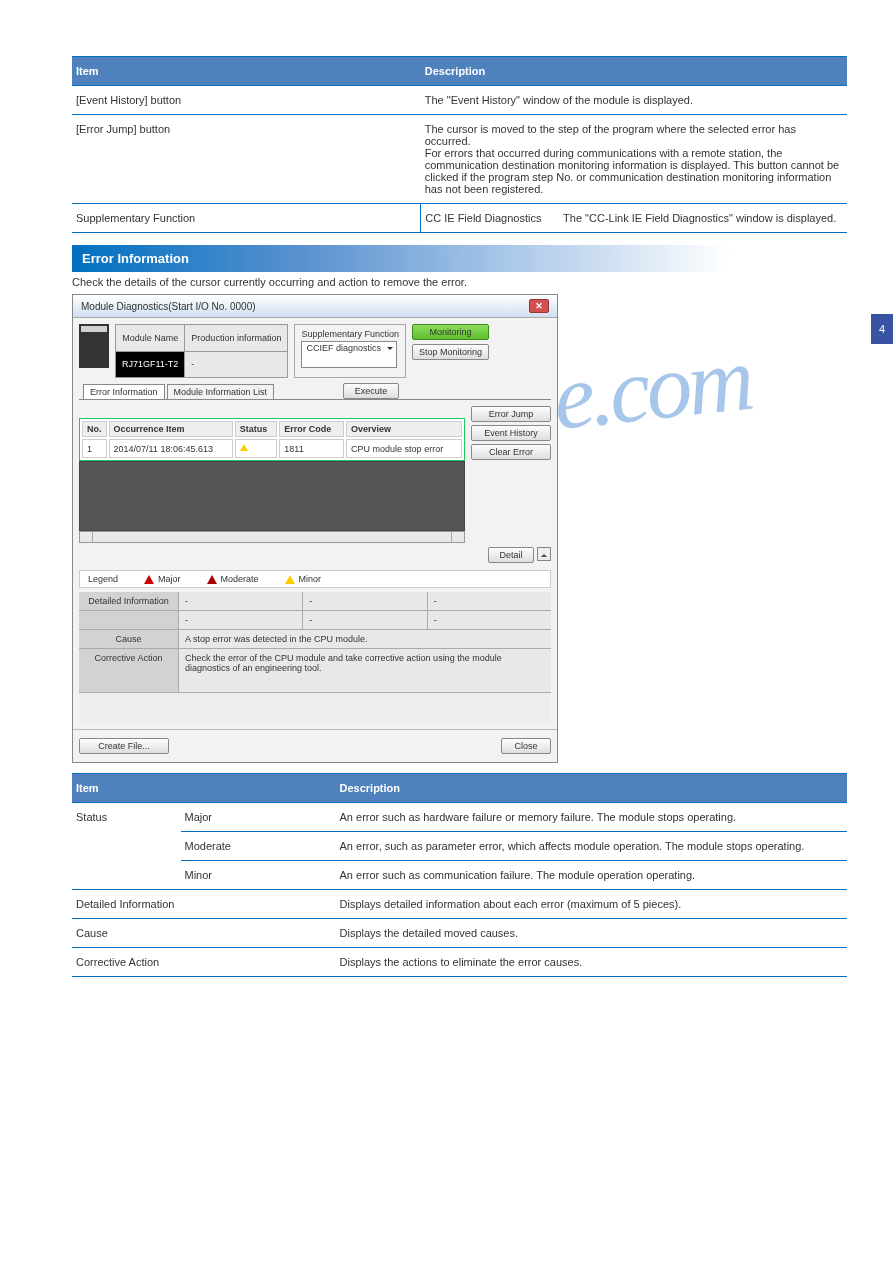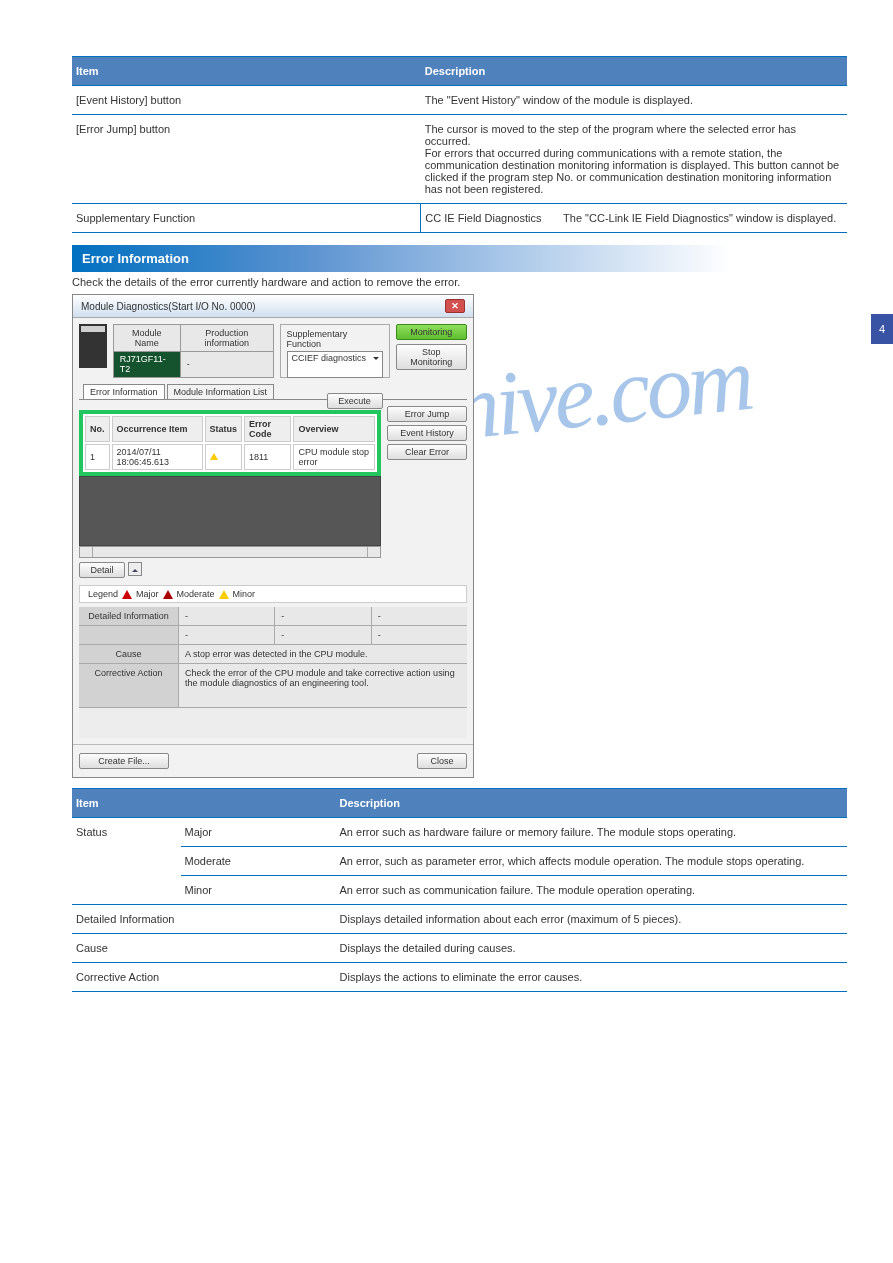--- a/index.html
+++ b/index.html
@@ -5,60 +5,60 @@
 *{box-sizing:border-box;margin:0;padding:0}
 body{width:893px;height:1263px;background:#fff;font-family:Arial,sans-serif;color:#333;position:relative}
 .page{padding:50px 46px 50px 72px}
 .tbl{width:100%;border-collapse:collapse;margin:6px 0 12px}
 .tbl th,.tbl td{border-top:1px solid #0070c0;border-bottom:1px solid #0070c0;padding:8px 4px;font-size:11px;text-align:left;vertical-align:top}
 .tbl th{background:#4f81bd;color:#fff;font-weight:bold;border-top:1px solid #0070c0}
 .hdr-grad{background:linear-gradient(90deg,#0070c0 0%,#5a92d0 30%,#a6c5e8 55%,#fff 85%);color:#fff;font-weight:bold;font-size:13px;padding:6px 10px;margin:12px 0 4px}
 .intro{font-size:11px;margin:4px 0 2px}
 .side-tab{position:absolute;right:0;top:314px;width:22px;height:30px;background:#3852a4;color:#fff;font-size:11px;display:flex;align-items:center;justify-content:center}
 .wm{position:absolute;left:170px;top:355px;font-size:92px;color:#1c6bc7;opacity:.38;font-style:italic;transform:rotate(-6deg);pointer-events:none;font-family:Georgia,serif;letter-spacing:-4px}
-.dlg{width:402px;border:1px solid #888;background:#f2f2f2;font-size:10px;position:relative;margin:6px 0 10px}
+.dlg{width:486px;border:1px solid #888;background:#f2f2f2;font-size:10px;position:relative;margin:6px 0 10px}
 .dlg-title{background:linear-gradient(#fff,#d0dff0);padding:4px 8px;font-size:10px;color:#333;border-bottom:1px solid #aaa;display:flex;justify-content:space-between;align-items:center}
 .dlg-x{width:20px;height:14px;background:#d2504d;border:1px solid #933;border-radius:2px;display:inline-flex;align-items:center;justify-content:center;color:#fff;font-size:9px;font-weight:bold}
 .dlg-body{padding:6px}
 .mod-row{display:flex;gap:6px;margin-bottom:6px}
 .mod-icon{width:30px;height:44px;background:#333;position:relative}
 .mod-icon::after{content:"";position:absolute;top:2px;left:2px;right:2px;height:6px;background:#d0d0d0}
 .mod-tbl{border-collapse:collapse}
 .mod-tbl th,.mod-tbl td{border:1px solid #999;padding:2px 6px;font-size:9px;background:#e8e8e8;font-weight:normal}
-.mod-tbl td.sel{background:#14532d;color:#fff}
+.mod-tbl td.sel{background:#000000;color:#fff}
 .supp{border:1px solid #aaa;padding:4px 6px;font-size:9px;height:54px}
 .supp .lbl{font-size:9px;margin-bottom:2px}
 .select{border:1px solid #888;background:#fff;padding:1px 14px 14px 4px;display:inline-block;font-size:9px;position:relative;width:96px}
 .select::after{content:"";position:absolute;right:3px;top:5px;border:3px solid transparent;border-top-color:#333}
 .btn{background:linear-gradient(#fdfdfd,#dedede);border:1px solid #888;border-radius:2px;padding:2px 6px;font-size:9px;display:inline-block;min-width:56px;text-align:center}
 .btn-green{background:linear-gradient(#8fde5d,#5fbf2e);border-color:#3a8a1b}
 .btn-col{display:flex;flex-direction:column;gap:4px}
 .tabs{border-bottom:1px solid #888;padding:0 4px;display:flex;gap:2px}
 .tab{border:1px solid #888;border-bottom:none;background:#f2f2f2;padding:2px 6px;font-size:9px}
 .tab.act{background:#fff}
-.err-tbl{border:4px solid #22c55e;background:#fff;width:100%;margin-top:4px}
+.err-tbl{border:1px solid #22c55e;background:#fff;width:100%;margin-top:12px}
 .err-tbl th,.err-tbl td{border:1px solid #ccc;padding:2px 4px;font-size:9px;text-align:left;background:#eee}
 .err-tbl td{background:#fff}
 .big-gray{background:#565656;height:70px;border:1px solid #444}
 .scroll{background:#e8e8e8;height:12px;border:1px solid #999;position:relative}
 .scroll::before{content:"";position:absolute;left:0;top:0;width:12px;height:10px;border-right:1px solid #aaa}
 .scroll::after{content:"";position:absolute;right:0;top:0;width:12px;height:10px;border-left:1px solid #aaa}
-.leg{background:#fff;border:1px solid #ccc;padding:3px 8px;display:flex;gap:4px;align-items:center;font-size:9px;margin-top:3px}
+.leg{background:#fff;border:1px solid #ccc;padding:3px 8px;display:flex;gap:26px;align-items:center;font-size:9px;margin-top:3px}
 .tri{width:0;height:0;border:5px solid transparent;display:inline-block;vertical-align:middle;margin-right:4px}
 .tri-r{border-bottom:9px solid #c00;border-top:none}
 .tri-y{border-bottom:9px solid #fc0;border-top:none}
 .det{background:#e2e2e2;margin-top:4px}
 .det .r{display:flex;border-bottom:1px solid #aaa}
 .det .lab{width:100px;background:#d2d2d2;padding:4px 6px;font-size:9px;text-align:center;border-right:1px solid #aaa}
 .det .val{flex:1;padding:4px 6px;font-size:9px;background:#e8e8e8}
 .det .val.sub{border-right:1px solid #aaa;flex:1}
 .close-row{padding:8px 6px;display:flex;justify-content:space-between;border-top:1px solid #bbb;background:#f2f2f2}
 .flex-sp{display:flex;justify-content:space-between}
 .btn-stack{display:flex;flex-direction:column;gap:3px;align-items:flex-end}
-.dtl-btn{display:flex;justify-content:flex-start;padding:4px 0}
+.dtl-btn{display:flex;justify-content:flex-end;padding:4px 0}
 .chev-box{width:14px;height:14px;border:1px solid #888;background:#eee;margin-left:3px;display:inline-flex;align-items:center;justify-content:center}
 .chev-box::after{content:"";border:3px solid transparent;border-bottom-color:#446}
 .tbl .group{border-right:1px solid #0070c0}
 .tri-sm{width:0;height:0;border:4px solid transparent;border-bottom:7px solid #fc0;display:inline-block}
 .tri-sm-inner{position:relative;top:-2px}
 </style>
 </head>
 <body>
 
 <div class="side-tab">
@@ -89,21 +89,21 @@
             <div style="display:flex">
               <div style="width:33%;padding-right:12px">CC IE Field Diagnostics</div>
               <div style="flex:1">The "CC-Link IE Field Diagnostics" window is displayed.</div>
             </div>
           </td>
         </tr>
 </tbody>
     </table>
 
 <div class="hdr-grad">Error Information</div>
-<p class="intro">Check the details of the error currently hardware and action to remove the error.</p>
+<p class="intro">Check the details of the cursor currently occurring and action to remove the error.</p>
 
 <div class="dlg">
   <div class="dlg-title">
     <span>Module Diagnostics(Start I/O No. 0000)</span>
     <span class="dlg-x">✕</span>
   </div>
   <div class="dlg-body">
     <div class="mod-row">
       <div class="mod-icon"></div>
       <table class="mod-tbl">
@@ -224,21 +224,21 @@
 <tr>
           <td>Minor</td>
           <td>An error such as communication failure. The module operation operating.</td>
         </tr>
 <tr>
           <td colspan="2">Detailed Information</td>
           <td>Displays detailed information about each error (maximum of 5 pieces).</td>
         </tr>
 <tr>
           <td colspan="2">Cause</td>
-          <td>Displays the detailed during causes.</td>
+          <td>Displays the detailed moved causes.</td>
         </tr>
 <tr>
           <td colspan="2">Corrective Action</td>
           <td>Displays the actions to eliminate the error causes.</td>
         </tr>
 </tbody>
     </table>
 
 </div>
 

